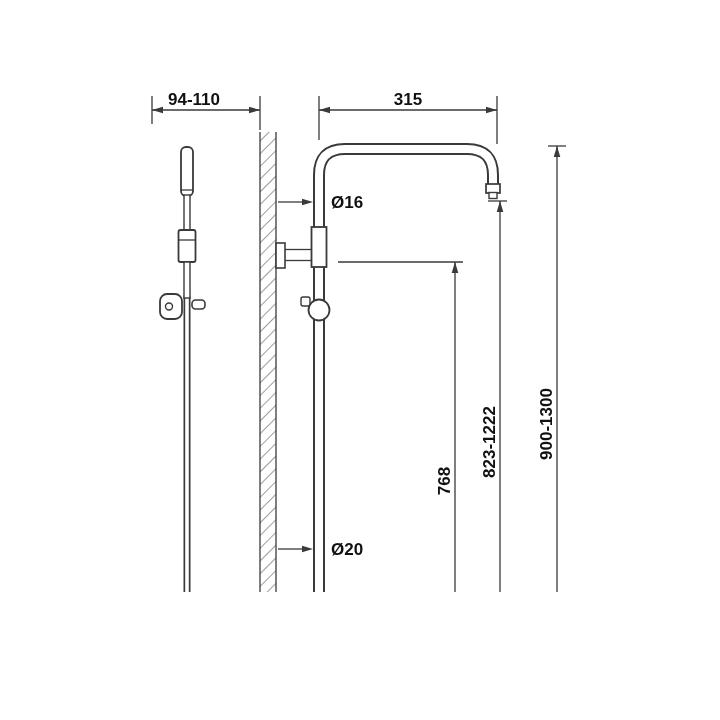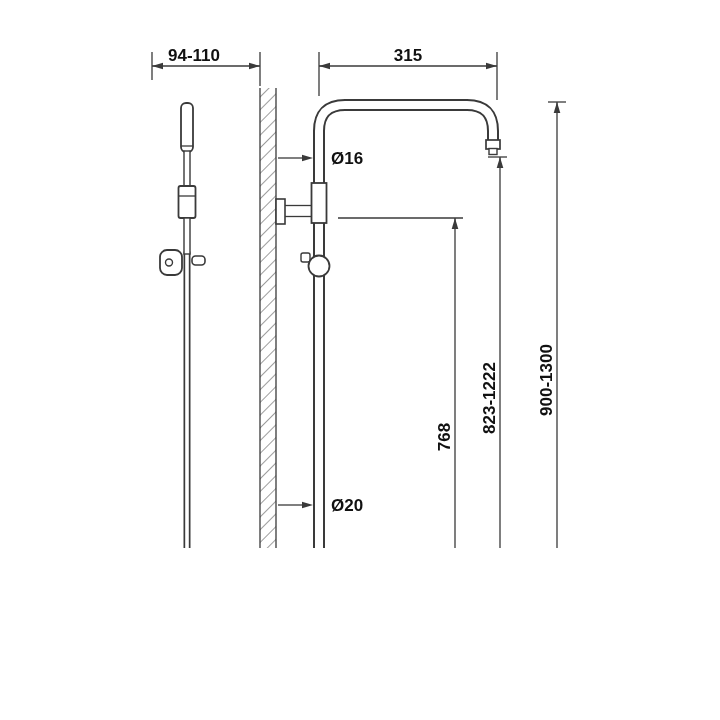--- a/index.html
+++ b/index.html
@@ -1,18 +1,19 @@
 <!DOCTYPE html>
 <html><head>
 <meta charset="utf-8">
 <style>
   html,body{margin:0;padding:0;background:#ffffff;}
   .canvas{
     width:720px;height:548px;background:#ffffff;position:relative;overflow:hidden;
     font-family:"Liberation Sans","DejaVu Sans",sans-serif;
+    margin-top:44px;
   }
   svg{display:block;}
   text{
     font-family:"Liberation Sans","DejaVu Sans",sans-serif;
     font-weight:bold;font-size:17px;fill:#111111;
   }
   .ln{stroke:#3a3a3a;stroke-width:1.3;fill:none;}
   .out{stroke:#3a3a3a;fill:#ffffff;}
   .arr{fill:#3a3a3a;stroke:none;}
 </style>

